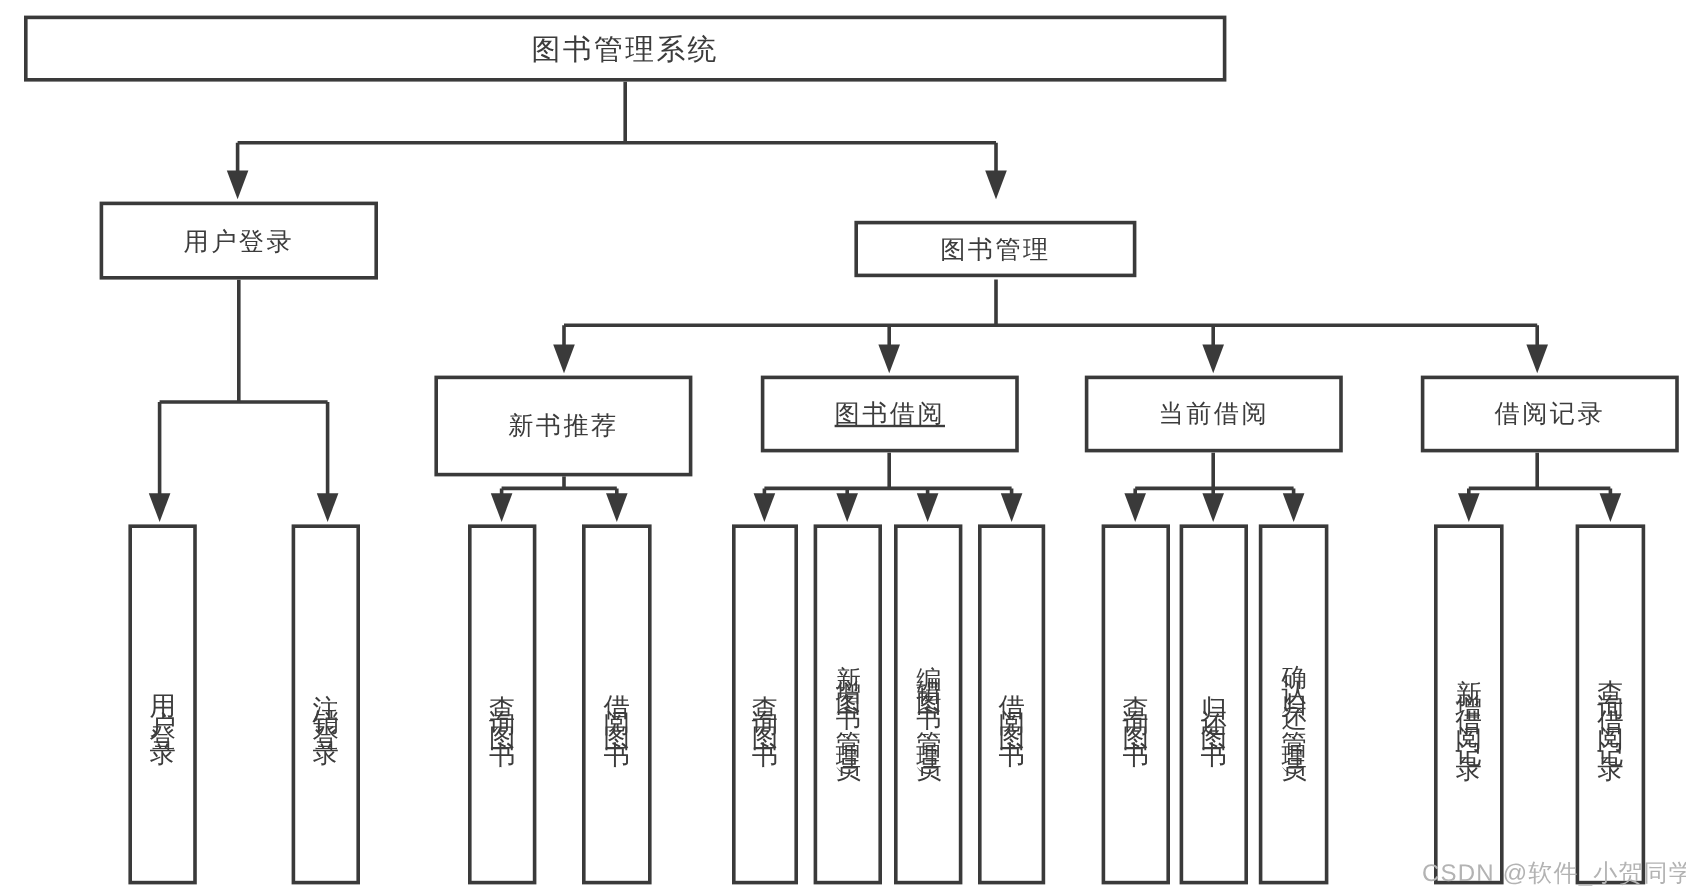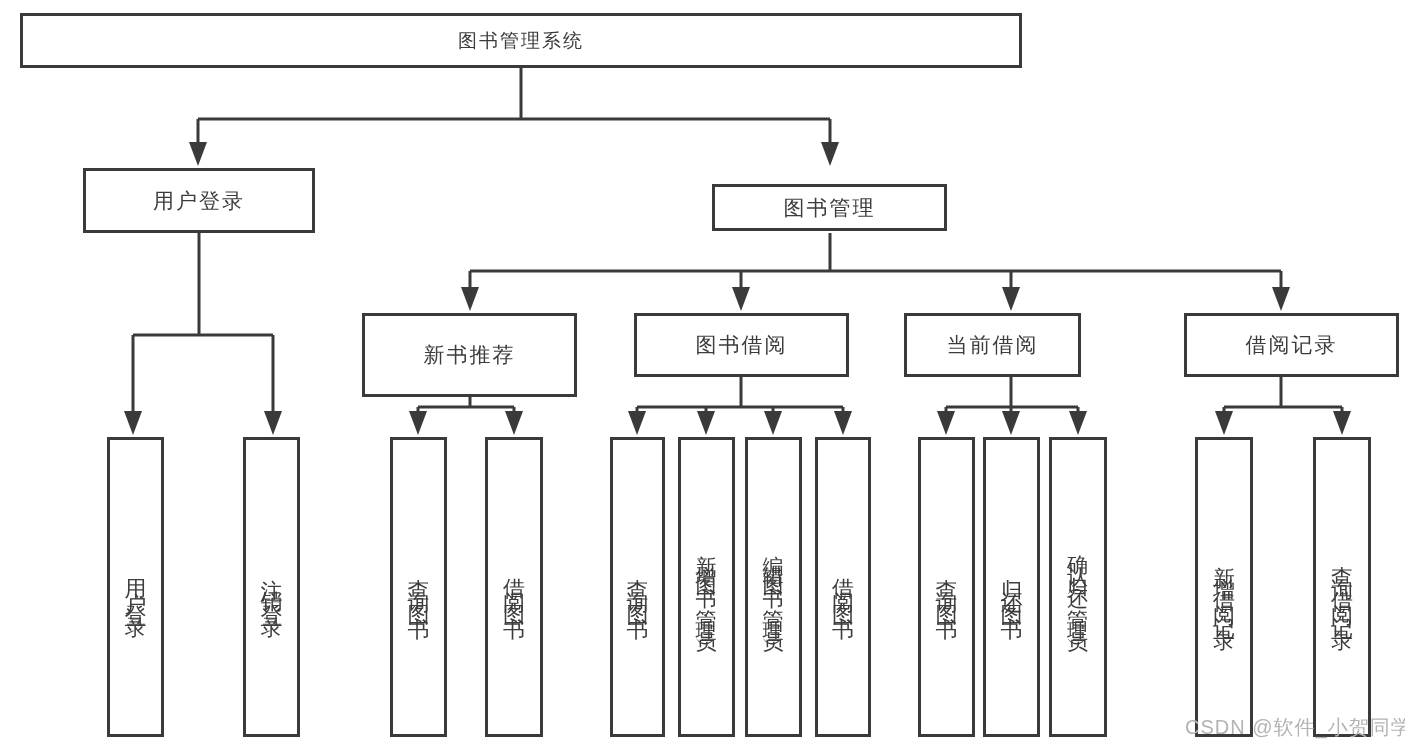--- a/index.html
+++ b/index.html
@@ -19,37 +19,37 @@
     background:#fff;
     display:flex;
     align-items:center;
     justify-content:center;
     z-index:2;
     font-size:21px;
     letter-spacing:2px;
     color:#3c3c3c;
     white-space:nowrap;
   }
-  .node.root{font-size:19px;}
+  .node.root{font-size:24px;}
   .node.leaf{
     writing-mode:vertical-rl;
     text-orientation:mixed;
     letter-spacing:13px;
     font-size:22px;
     line-height:1;
     white-space:normal;
   }
   .node.leaf.tight{letter-spacing:11px;font-size:21px;}
   
   #n-root{left:20px;top:13px;width:1002px;height:55px;}
   #n-user-login{left:83px;top:168px;width:232px;height:65px;}
   #n-book-management{left:712px;top:184px;width:235px;height:47px;font-family:Liberation Mono, monospace;}
   #n-new-book-recommend{left:362px;top:313px;width:215px;height:84px;}
   #n-book-borrowing{left:634px;top:313px;width:215px;height:64px;}
-  #n-current-borrowing{left:904px;top:313px;width:177px;height:64px;}
+  #n-current-borrowing{left:904px;top:313px;width:215px;height:64px;}
   #n-borrowing-records{left:1173px;top:313px;width:215px;height:64px;}
   .leaf{top:437px;height:300px;}
   #l-login{left:107px;width:57px;}
   #l-logout{left:243px;width:57px;}
   #l-nb-query{left:390px;width:57px;}
   #l-nb-borrow{left:485px;width:58px;}
   #l-bb-query{left:610px;width:55px;}
   #l-bb-add{left:678px;width:57px;}
   #l-bb-edit{left:745px;width:57px;}
   #l-bb-borrow{left:815px;width:56px;}
@@ -105,21 +105,21 @@
       <polygon points="1333,411 1351,411 1342,435"></polygon>
     </g>
   </svg>
 
   <div class="node root" id="n-root" style="border-color: rgb(58, 58, 58); color: rgb(60, 60, 60); background: rgb(255, 255, 255);">图书管理系统</div>
 
   <div class="node" id="n-user-login" style="border-color: rgb(58, 58, 58); color: rgb(60, 60, 60); background: rgb(255, 255, 255);">用户登录</div>
   <div class="node" id="n-book-management" style="border-color: rgb(58, 58, 58); color: rgb(60, 60, 60); background: rgb(255, 255, 255);">图书管理</div>
 
   <div class="node" id="n-new-book-recommend" style="border-color: rgb(58, 58, 58); color: rgb(60, 60, 60); background: rgb(255, 255, 255);">新书推荐</div>
-  <div class="node" id="n-book-borrowing" style="border-color: rgb(58, 58, 58); color: rgb(60, 60, 60); background: rgb(255, 255, 255);">图书借阅</div>
+  <div class="node" id="n-book-borrowing" style="border-color: rgb(58, 58, 58); color: rgb(60, 60, 60); background: rgb(255, 255, 255); text-decoration: underline;">图书借阅</div>
   <div class="node" id="n-current-borrowing" style="border-color: rgb(58, 58, 58); color: rgb(60, 60, 60); background: rgb(255, 255, 255);">当前借阅</div>
   <div class="node" id="n-borrowing-records" style="border-color: rgb(58, 58, 58); color: rgb(60, 60, 60); background: rgb(255, 255, 255); margin-left: 11px;">借阅记录</div>
 
   <div class="node leaf" id="l-login" style="border-color: rgb(58, 58, 58); color: rgb(60, 60, 60); background: rgb(255, 255, 255);">用户登录</div>
   <div class="node leaf" id="l-logout" style="border-color: rgb(58, 58, 58); color: rgb(60, 60, 60); background: rgb(255, 255, 255);">注销登录</div>
 
   <div class="node leaf" id="l-nb-query" style="border-color: rgb(58, 58, 58); color: rgb(60, 60, 60); background: rgb(255, 255, 255);">查询图书</div>
   <div class="node leaf" id="l-nb-borrow" style="border-color: rgb(58, 58, 58); color: rgb(60, 60, 60); background: rgb(255, 255, 255);">借阅图书</div>
 
   <div class="node leaf" id="l-bb-query" style="border-color: rgb(58, 58, 58); color: rgb(60, 60, 60); background: rgb(255, 255, 255);">查询图书</div>

